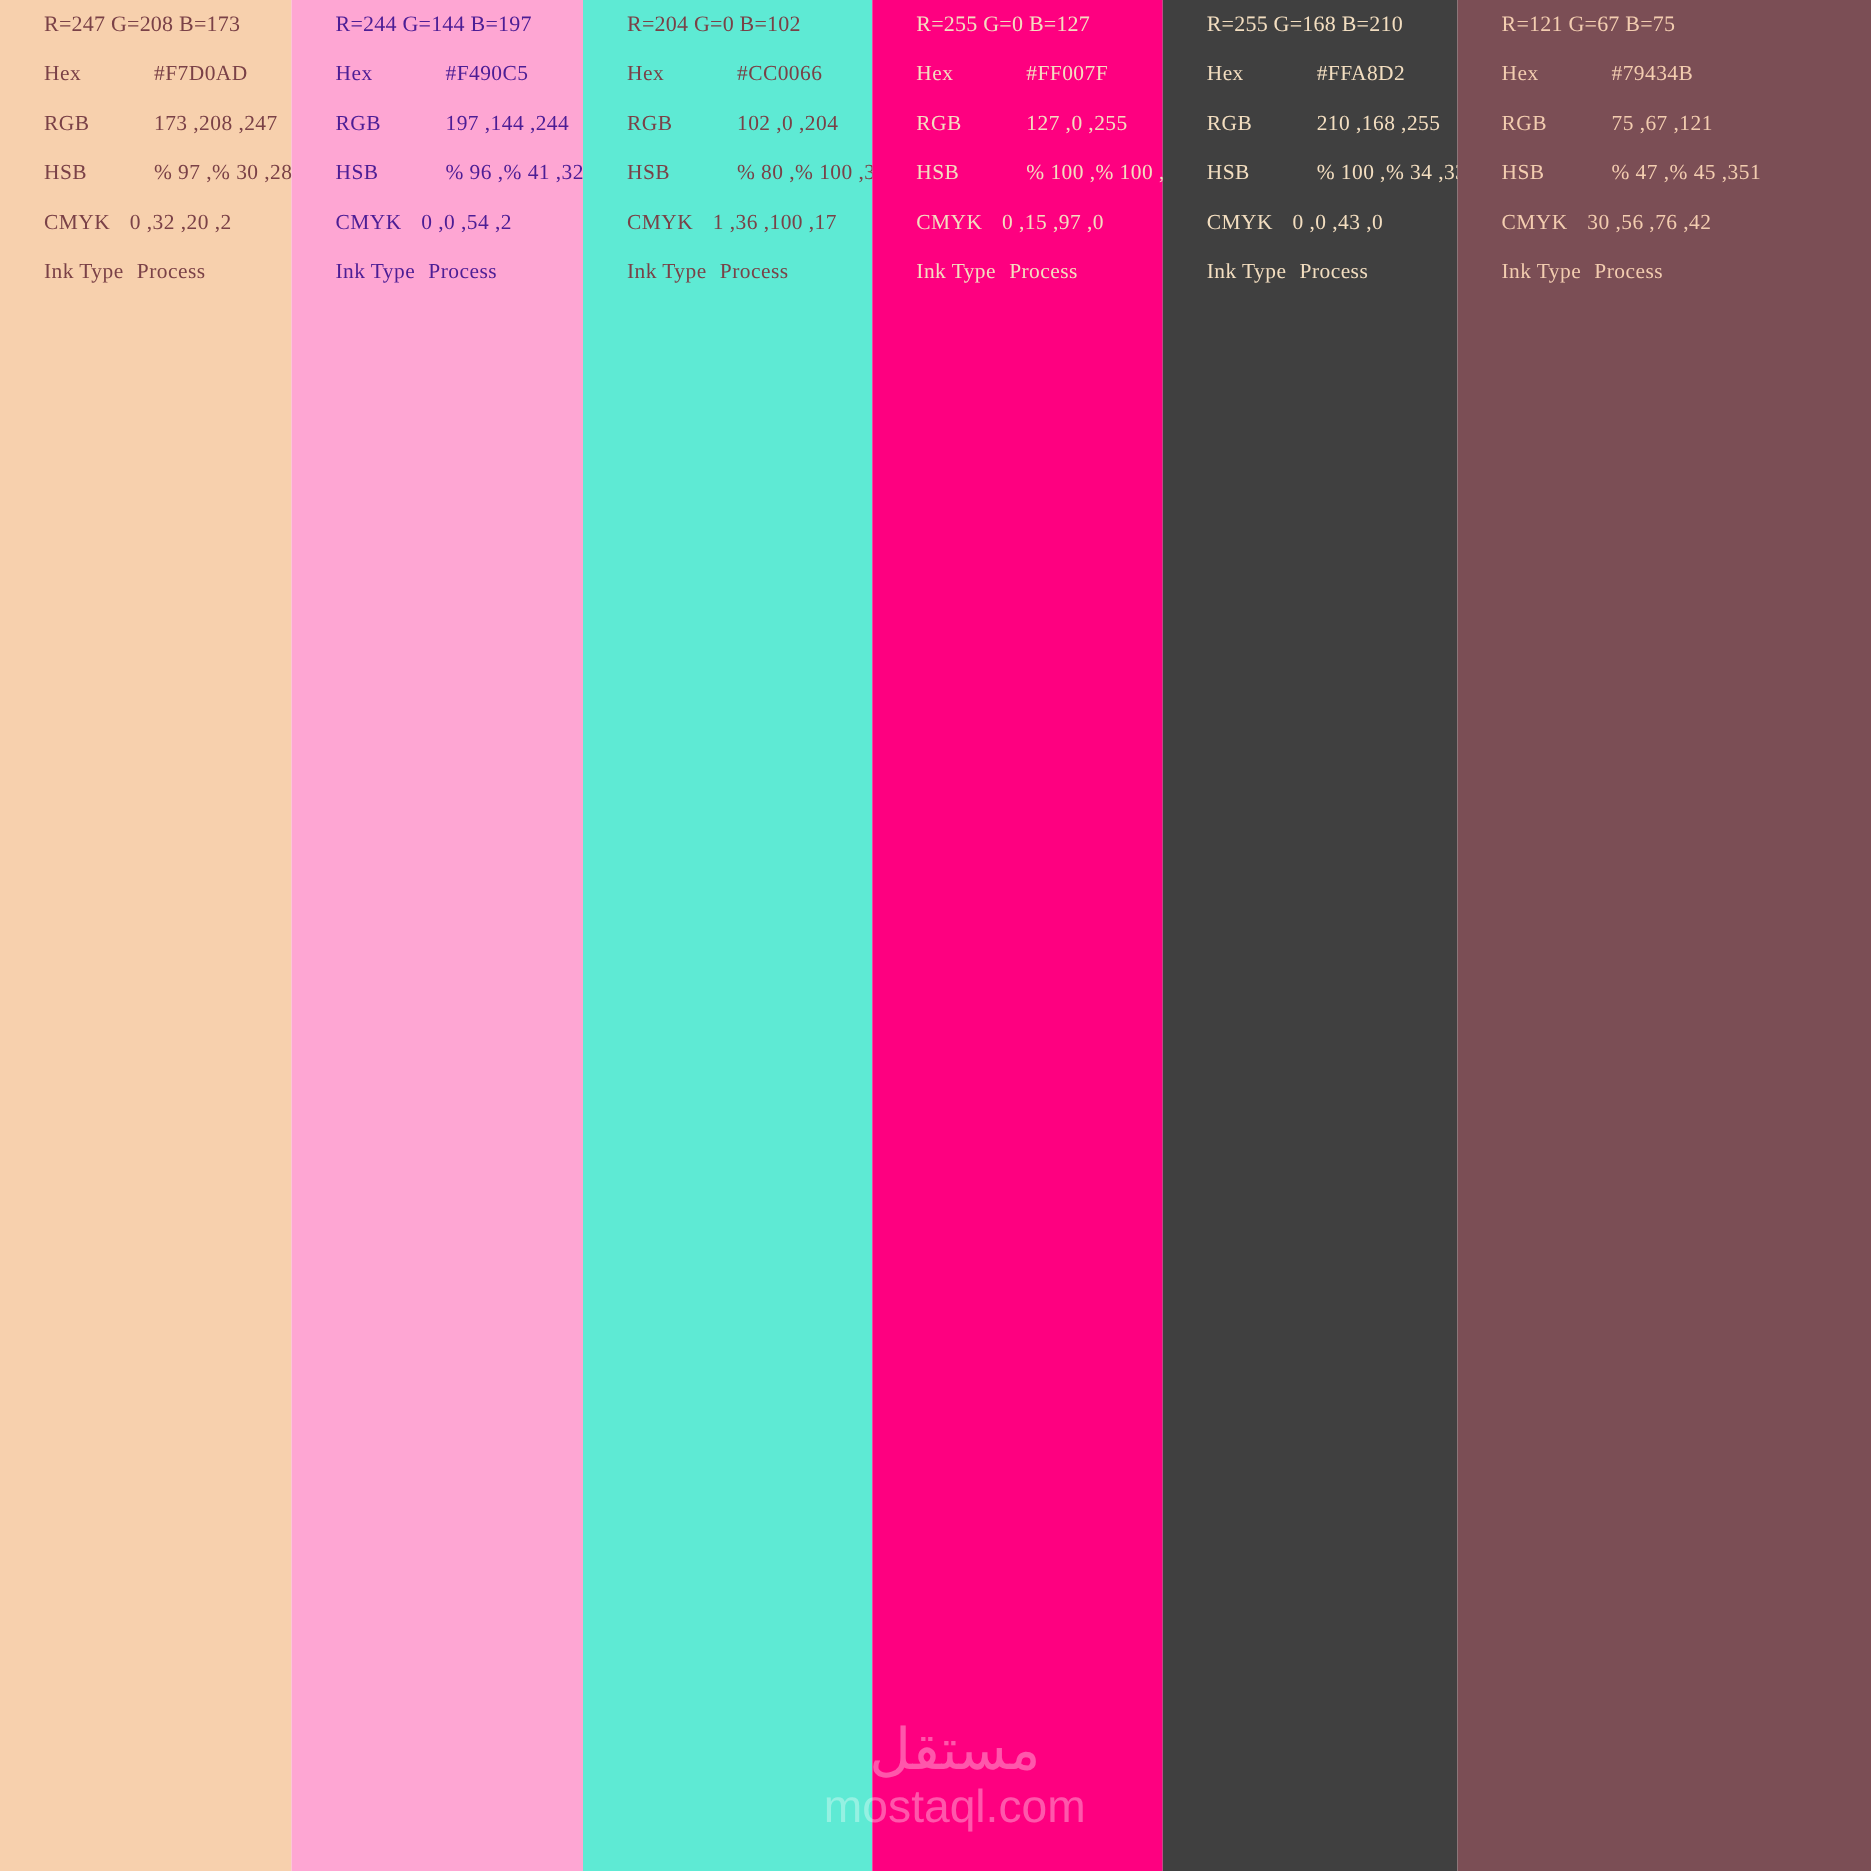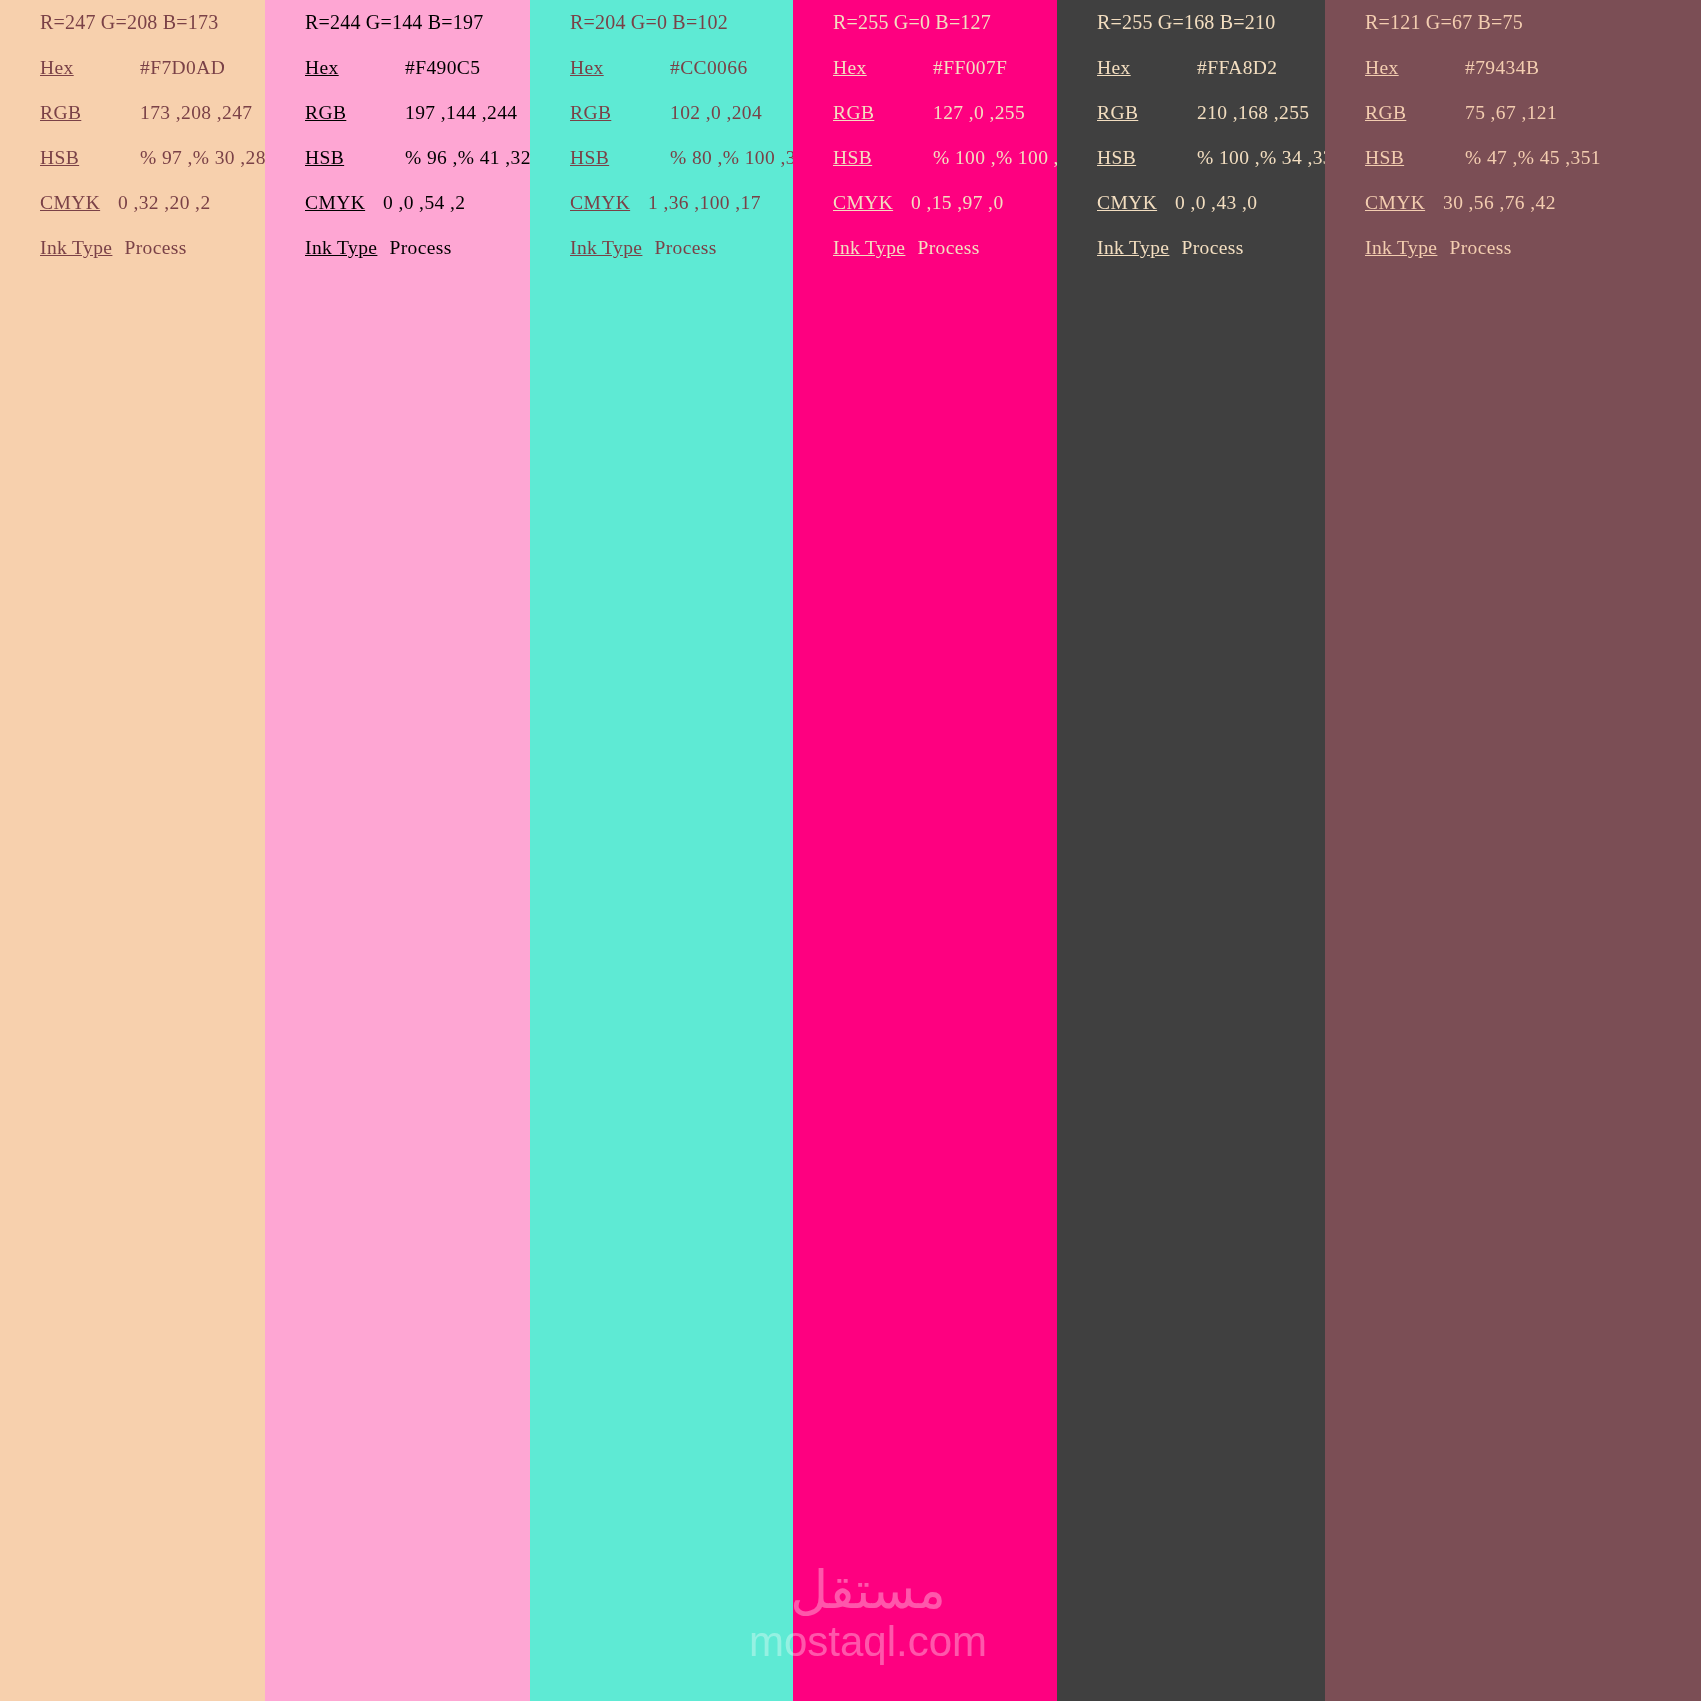--- a/index.html
+++ b/index.html
@@ -41,21 +41,20 @@
     letter-spacing:0.4px;
   }
   .row.rgbline {
     font-size:20px;
     letter-spacing:0.2px;
   }
   .label {
     display:inline-block;
     width:78px;
     flex:0 0 78px;
-    text-decoration:underline;
   }
   .label.wide {
     width:auto;
     flex:0 0 auto;
     padding-right:12px;
   }
   .value { display:inline-block; }
   .value.ind { padding-left:22px; }
 
   
@@ -97,21 +96,21 @@
         <span class="label">CMYK</span>
         <span class="value">0 ,32 ,20 ,2</span>
       </div>
       <div class="row">
         <span class="label wide">Ink Type</span>
         <span class="value">Process</span>
       </div>
     </div>
   </div>
 
-  <div class="swatch" style="background: rgb(254, 166, 211); color: #000000; flex: 0 0 265px; width: 265px;">
+  <div class="swatch" style="background: rgb(254, 166, 211); color: #4c1d95; flex: 0 0 265px; width: 265px;">
     <div class="info">
       <div class="row rgbline">
         <span class="value">R=244 G=144 B=197</span>
       </div>
       <div class="row">
         <span class="label">Hex</span>
         <span class="value ind">#F490C5</span>
       </div>
       <div class="row">
         <span class="label">RGB</span>

